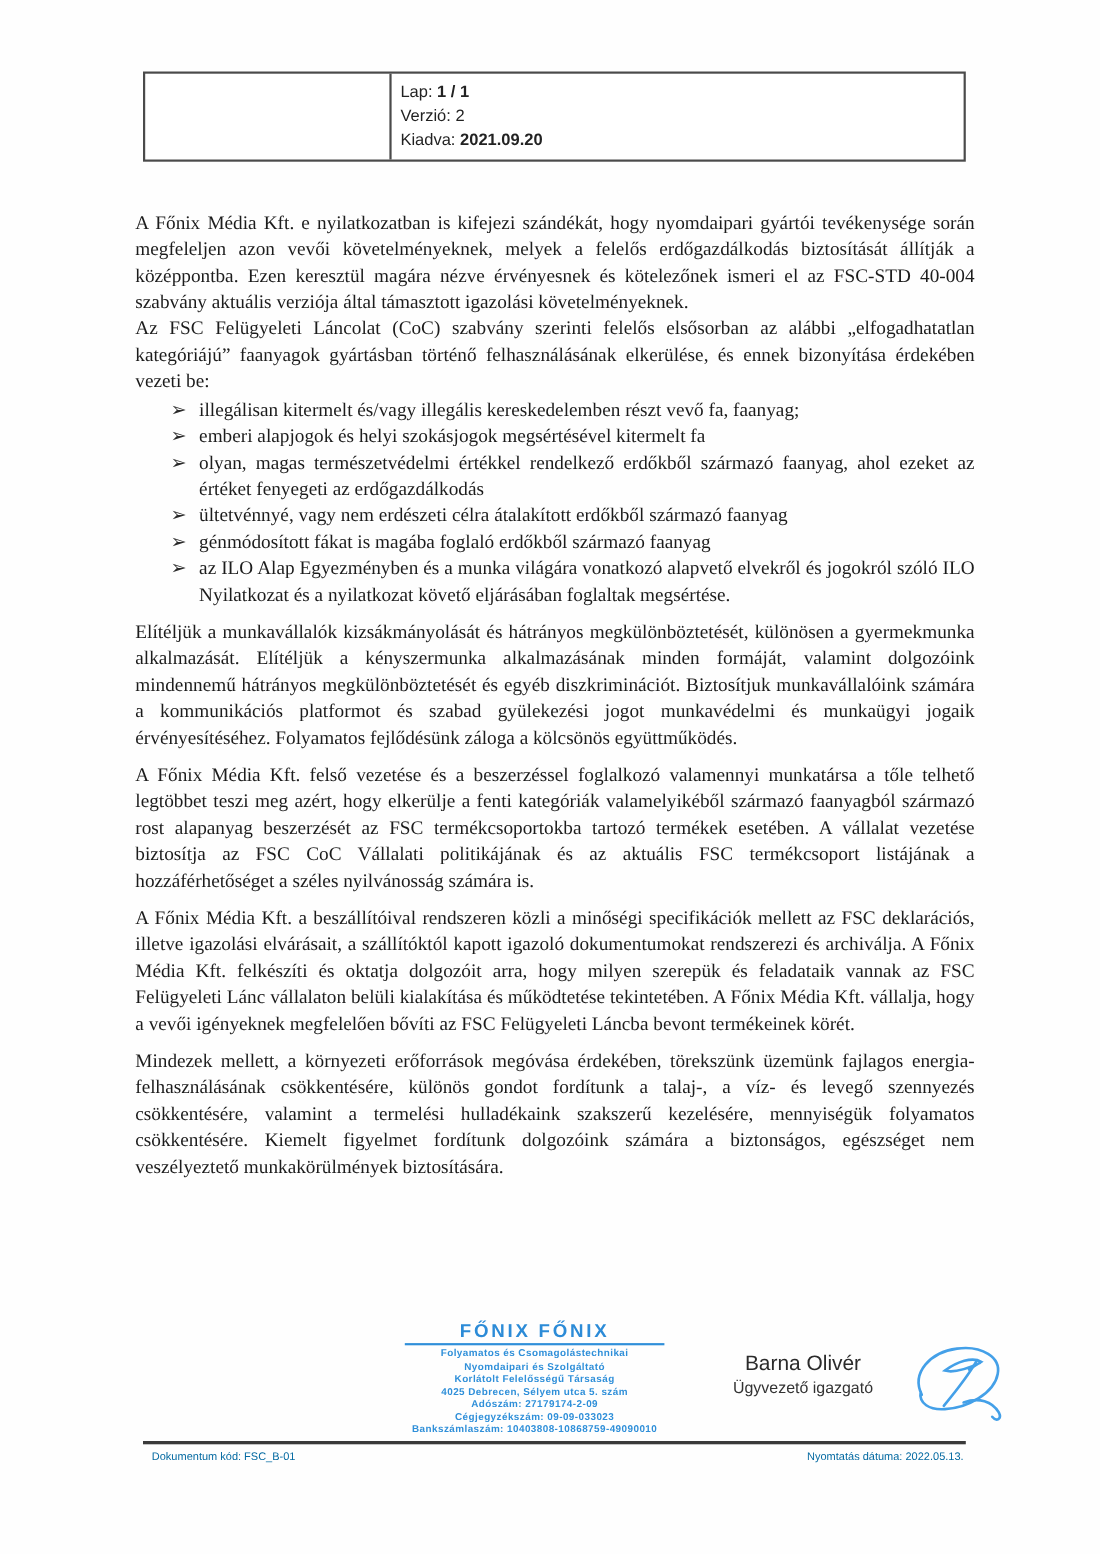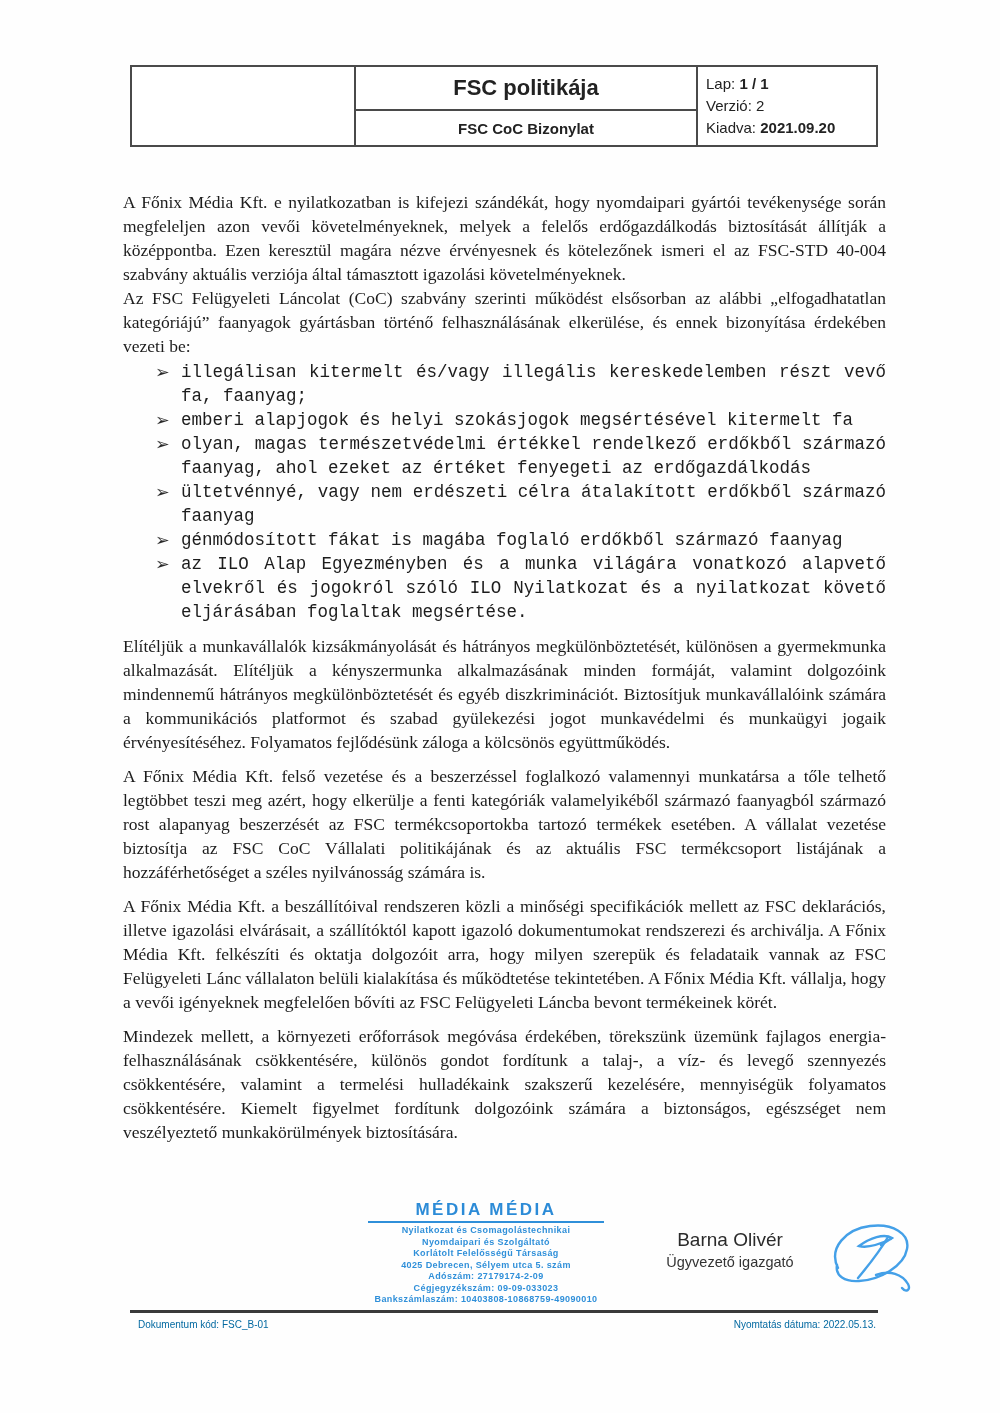--- a/index.html
+++ b/index.html
@@ -36,21 +36,21 @@
     font-size:17.5px;line-height:24px;text-align:justify;
     color:#1c1c1c;
   }
   .para{margin:0 0 10px 0;}
   .para.tight{margin-bottom:0;}
   .bullet-list{
     list-style:none;margin:2px 0 10px 0;padding:0 0 0 32px;
   }
   .bullet-list li{display:flex;align-items:flex-start;}
   .bullet-list .marker{flex:0 0 26px;color:#2a2a2a;}
-  .bullet-list .btxt{flex:1;text-align:justify;font-family:Liberation Mono, monospace;}
+  .bullet-list .btxt{flex:1;text-align:justify;}
 
   
   .stamp{
     position:absolute;left:368px;top:1200px;width:236px;
     text-align:center;color:#1e86d6;
     font-family:"Liberation Sans", sans-serif;
     filter:blur(0.3px);
     opacity:.92;
   }
   .stamp-title{
@@ -81,38 +81,30 @@
   .footer .f-left{padding-left:8px;}
   .footer .f-right{padding-right:2px;}
 </style>
 </head>
 <body>
 
 <div class="page">
 
   <div class="header-table">
     <div class="ht-logo"></div>
-    <div class="ht-mid">
-      <div class="ht-mid-top">
-        <div class="ht-title">FSC politikája</div>
-      </div>
-      <div class="ht-mid-bottom">
-        <div class="ht-subtitle">FSC CoC Bizonylat</div>
-      </div>
-    </div>
     <div class="ht-meta">
       <div><span>Lap: </span><span class="b">1 / 1</span></div>
       <div><span>Verzió: </span><span>2</span></div>
       <div><span>Kiadva: </span><span class="b">2021.09.20</span></div>
     </div>
   </div>
 
   <div class="body-text">
     <p class="para tight">A Főnix Média Kft. e nyilatkozatban is kifejezi szándékát, hogy nyomdaipari gyártói tevékenysége során megfeleljen azon vevői követelményeknek, melyek a felelős erdőgazdálkodás biztosítását állítják a középpontba. Ezen keresztül magára nézve érvényesnek és kötelezőnek ismeri el az FSC-STD 40-004 szabvány aktuális verziója által támasztott igazolási követelményeknek.</p>
-    <p class="para tight">Az FSC Felügyeleti Láncolat (CoC) szabvány szerinti működést elsősorban az alábbi „elfogadhatatlan kategóriájú” faanyagok gyártásban történő felhasználásának elkerülése, és ennek bizonyítása érdekében vezeti be:</p>
+    <p class="para tight">Az FSC Felügyeleti Láncolat (CoC) szabvány szerinti felelős elsősorban az alábbi „elfogadhatatlan kategóriájú” faanyagok gyártásban történő felhasználásának elkerülése, és ennek bizonyítása érdekében vezeti be:</p>
 
     <ul class="bullet-list">
       <li>
           <span class="marker">➢</span>
           <span class="btxt">illegálisan kitermelt és/vagy illegális kereskedelemben részt vevő fa, faanyag;</span>
         </li>
       <li>
           <span class="marker">➢</span>
           <span class="btxt">emberi alapjogok és helyi szokásjogok megsértésével kitermelt fa</span>
         </li>
@@ -134,22 +126,22 @@
         </li>
     </ul>
 
     <p class="para">Elítéljük a munkavállalók kizsákmányolását és hátrányos megkülönböztetését, különösen a gyermekmunka alkalmazását. Elítéljük a kényszermunka alkalmazásának minden formáját, valamint dolgozóink mindennemű hátrányos megkülönböztetését és egyéb diszkriminációt. Biztosítjuk munkavállalóink számára a kommunikációs platformot és szabad gyülekezési jogot munkavédelmi és munkaügyi jogaik érvényesítéséhez. Folyamatos fejlődésünk záloga a kölcsönös együttműködés.</p>
     <p class="para">A Főnix Média Kft. felső vezetése és a beszerzéssel foglalkozó valamennyi munkatársa a tőle telhető legtöbbet teszi meg azért, hogy elkerülje a fenti kategóriák valamelyikéből származó faanyagból származó rost alapanyag beszerzését az FSC termékcsoportokba tartozó termékek esetében. A vállalat vezetése biztosítja az FSC CoC Vállalati politikájának és az aktuális FSC termékcsoport listájának a hozzáférhetőséget a széles nyilvánosság számára is.</p>
     <p class="para">A Főnix Média Kft. a beszállítóival rendszeren közli a minőségi specifikációk mellett az FSC deklarációs, illetve igazolási elvárásait, a szállítóktól kapott igazoló dokumentumokat rendszerezi és archiválja. A Főnix Média Kft. felkészíti és oktatja dolgozóit arra, hogy milyen szerepük és feladataik vannak az FSC Felügyeleti Lánc vállalaton belüli kialakítása és működtetése tekintetében. A Főnix Média Kft. vállalja, hogy a vevői igényeknek megfelelően bővíti az FSC Felügyeleti Láncba bevont termékeinek körét.</p>
     <p class="para">Mindezek mellett, a környezeti erőforrások megóvása érdekében, törekszünk üzemünk fajlagos energia-felhasználásának csökkentésére, különös gondot fordítunk a talaj-, a víz- és levegő szennyezés csökkentésére, valamint a termelési hulladékaink szakszerű kezelésére, mennyiségük folyamatos csökkentésére. Kiemelt figyelmet fordítunk dolgozóink számára a biztonságos, egészséget nem veszélyeztető munkakörülmények biztosítására.</p>
   </div>
 
   <div class="stamp">
-    <div class="stamp-title">MÉDIA MÉDIA</div>
-    <div class="stamp-line">Nyilatkozat és Csomagolástechnikai</div>
+    <div class="stamp-title">FŐNIX FŐNIX</div>
+    <div class="stamp-line">Folyamatos és Csomagolástechnikai</div>
     <div class="stamp-line">Nyomdaipari és Szolgáltató</div>
     <div class="stamp-line">Korlátolt Felelősségű Társaság</div>
     <div class="stamp-line">4025 Debrecen, Sélyem utca 5. szám</div>
     <div class="stamp-line">Adószám: 27179174-2-09</div>
     <div class="stamp-line">Cégjegyzékszám: 09-09-033023</div>
     <div class="stamp-line">Bankszámlaszám: 10403808-10868759-49090010</div>
   </div>
 
   <div class="signatory">
     <div class="sig-name">Barna Olivér</div>

